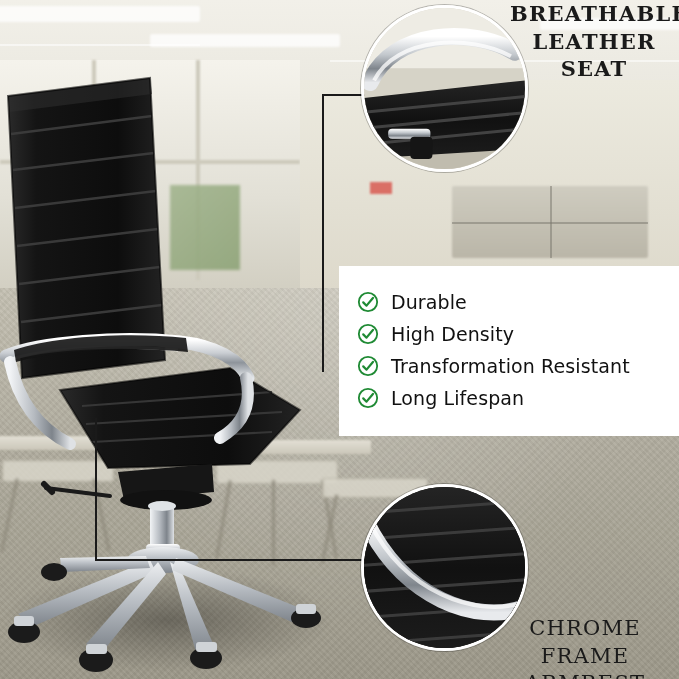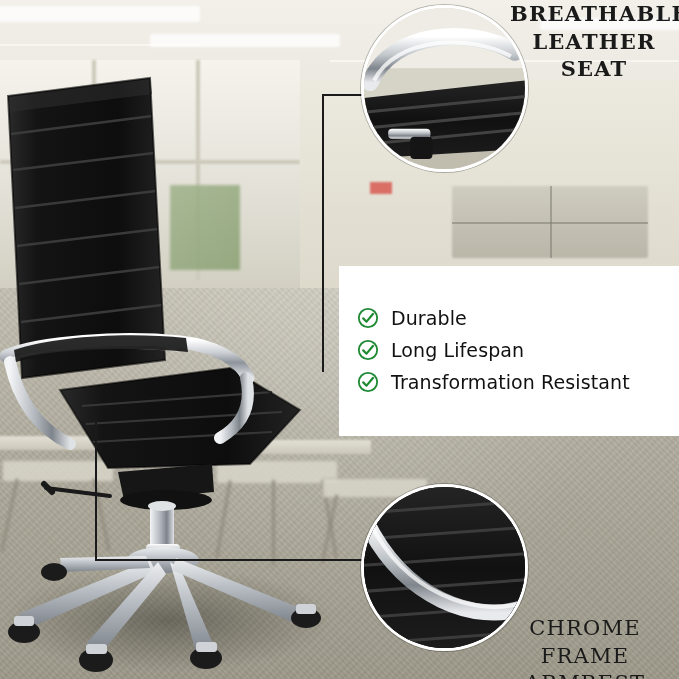--- a/index.html
+++ b/index.html
@@ -359,36 +359,43 @@
   <div class="feature-panel">
 
     <div class="feature-row">
       <svg class="feature-check" viewBox="0 0 24 24">
         <circle cx="12" cy="12" r="10" fill="none" stroke="#1f8a34" stroke-width="2"></circle>
         <path d="M6.8 12.4 L10.4 16 L17.4 7.6" fill="none" stroke="#1f8a34" stroke-width="2.4" stroke-linecap="round" stroke-linejoin="round"></path>
       </svg>
       <span class="feature-label">Durable</span>
     </div>
 
-
+    <div class="feature-row">
+      <svg class="feature-check" viewBox="0 0 24 24">
+        <circle cx="12" cy="12" r="10" fill="none" stroke="#1f8a34" stroke-width="2"></circle>
+        <path d="M6.8 12.4 L10.4 16 L17.4 7.6" fill="none" stroke="#1f8a34" stroke-width="2.4" stroke-linecap="round" stroke-linejoin="round"></path>
+      </svg>
+      <span class="feature-label">High Density</span>
+    </div>
+
+
+    <div class="feature-row">
+      <svg class="feature-check" viewBox="0 0 24 24">
+        <circle cx="12" cy="12" r="10" fill="none" stroke="#1f8a34" stroke-width="2"></circle>
+        <path d="M6.8 12.4 L10.4 16 L17.4 7.6" fill="none" stroke="#1f8a34" stroke-width="2.4" stroke-linecap="round" stroke-linejoin="round"></path>
+      </svg>
+      <span class="feature-label">Transformation Resistant</span>
+    </div>
 
     <div class="feature-row">
       <svg class="feature-check" viewBox="0 0 24 24">
         <circle cx="12" cy="12" r="10" fill="none" stroke="#1f8a34" stroke-width="2"></circle>
         <path d="M6.8 12.4 L10.4 16 L17.4 7.6" fill="none" stroke="#1f8a34" stroke-width="2.4" stroke-linecap="round" stroke-linejoin="round"></path>
       </svg>
       <span class="feature-label">Long Lifespan</span>
-    </div>
-
-    <div class="feature-row">
-      <svg class="feature-check" viewBox="0 0 24 24">
-        <circle cx="12" cy="12" r="10" fill="none" stroke="#1f8a34" stroke-width="2"></circle>
-        <path d="M6.8 12.4 L10.4 16 L17.4 7.6" fill="none" stroke="#1f8a34" stroke-width="2.4" stroke-linecap="round" stroke-linejoin="round"></path>
-      </svg>
-      <span class="feature-label">Transformation Resistant</span>
     </div>
 
   </div>
 
   <svg id="leaders" viewBox="0 0 679 679">
     <path d="M323 372 L323 95 L366 95" fill="none" stroke="#1a1a1a" stroke-width="2"></path>
     <path d="M96 418 L96 560 L368 560" fill="none" stroke="#1a1a1a" stroke-width="2"></path>
   </svg>
 
   <div class="callout" id="callout-top">

